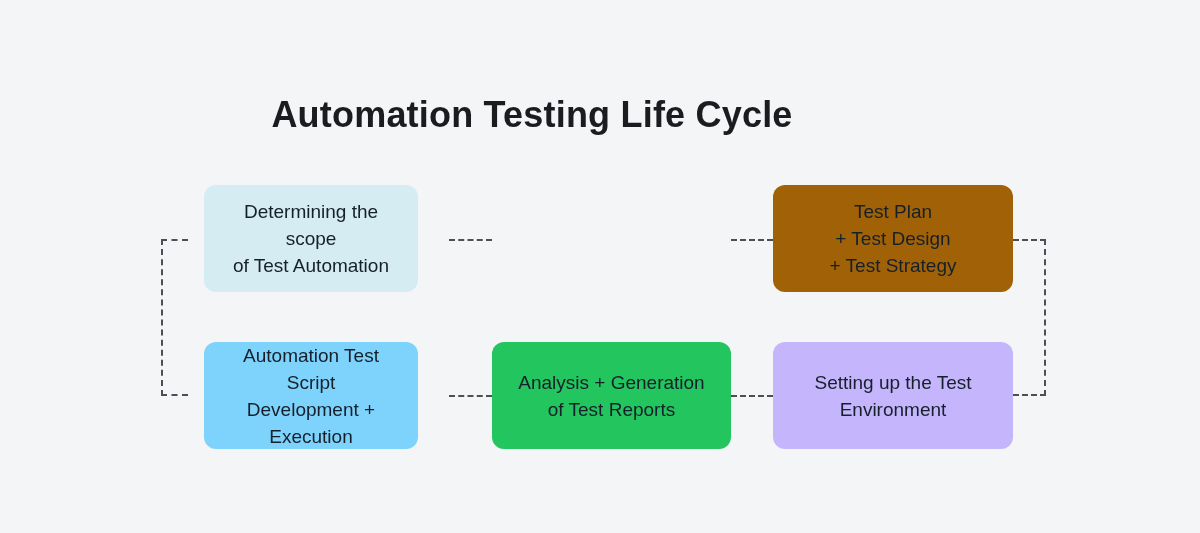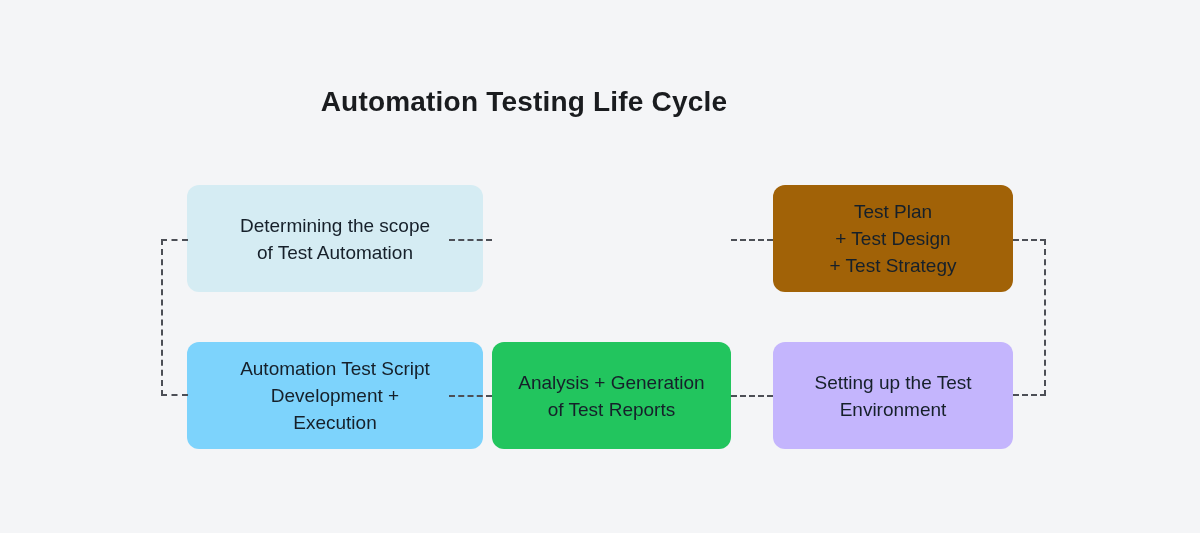--- a/index.html
+++ b/index.html
@@ -15,23 +15,23 @@
     width: 1200px;
     height: 533px;
     background: #f4f5f7;
     overflow: hidden;
   }
   .diagram-title {
     position: absolute;
     top: 86px;
     left: 0;
     width: 1048px;
-    margin: 0;
+    margin: 8px;
     text-align: center;
-    font-size: 28px;
+    font-size: 36px;
     font-weight: 700;
     letter-spacing: 0.2px;
     color: #1a1c1f;
   }
   .box {
     position: absolute;
     height: 107px;
     border-radius: 12px;
     display: flex;
     align-items: center;
@@ -43,21 +43,21 @@
   .box-label {
     font-size: 19px;
     line-height: 27px;
     font-weight: 500;
     color: #16202a;
     white-space: pre-line;
   }
   
   .row1 { top: 185px; }
   .row2 { top: 342px; }
-  .col1 { left: 187px; width: 296px; align-items: center; }
+  .col1 { left: 204px; width: 214px; align-items: center; }
   .col2 { left: 492px; width: 239px; }
   .col3 { left: 773px; width: 240px; }
 
   
   .connector {
     position: absolute;
     box-sizing: border-box;
   }
   .conn-h {
     height: 0;

